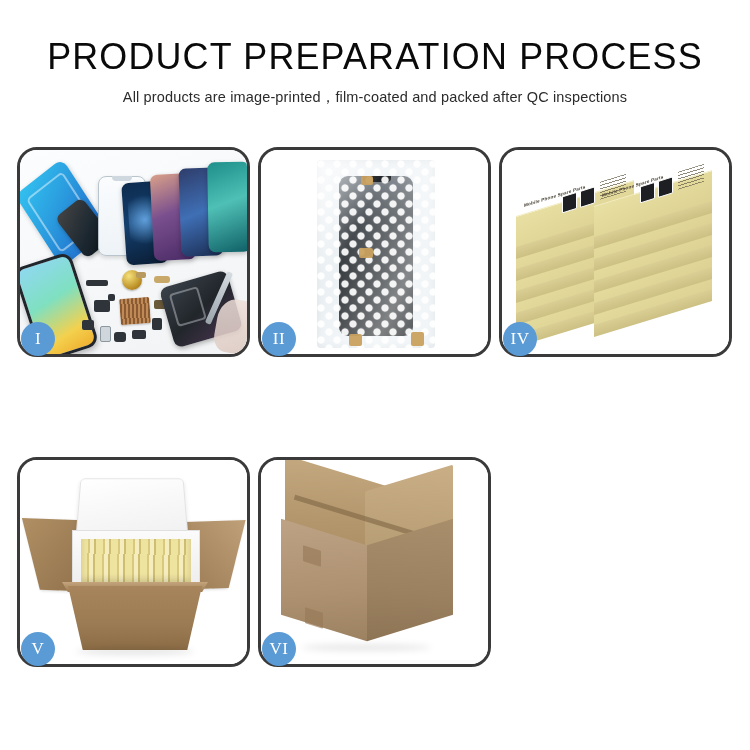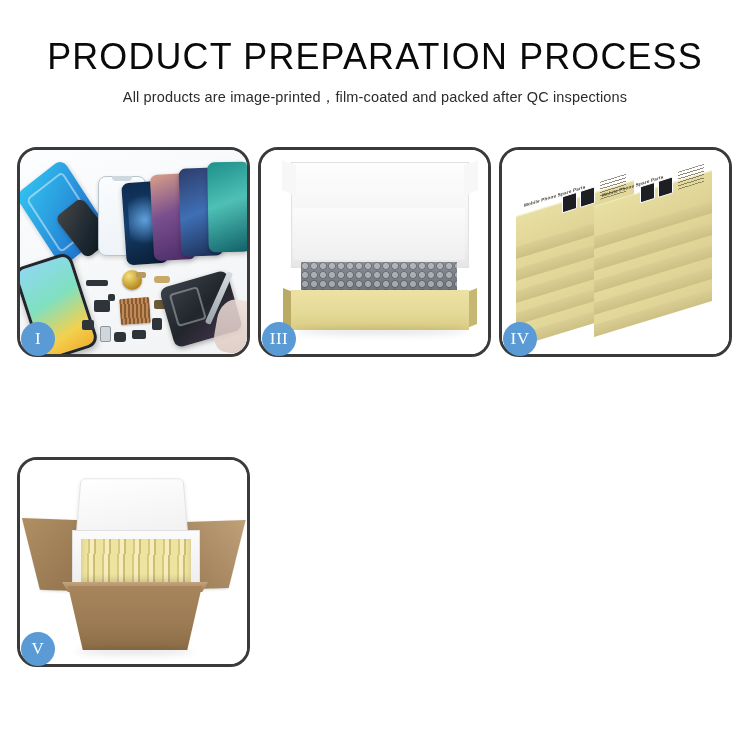--- a/index.html
+++ b/index.html
@@ -411,33 +411,35 @@
       <div class="sp i"></div>
       <div class="sp j"></div>
       <div class="sp k"></div>
       <div class="chassis"></div>
       <div class="hand"></div>
       <div class="tweezers"></div>
     </div>
     <div class="badge">I</div>
   </div>
 
-
   <div class="panel">
-    <div class="panel-inner p3">
-      <div class="b3-lid"></div>
-      <div class="b3-foam"></div>
-      <div class="b3-bubble"></div>
-      <div class="b3-side-l"></div>
-      <div class="b3-side-r"></div>
-      <div class="b3-front"></div>
-      <div class="b3-shadow"></div>
+    <div class="panel-inner p2">
+      <div class="bw-bag">
+        <div class="bw-screen"></div>
+        <div class="bw-bubbles"></div>
+        <div class="bw-sheen"></div>
+        <div class="bw-tape t1"></div>
+        <div class="bw-tape t2"></div>
+        <div class="bw-tape t3"></div>
+        <div class="bw-tape t4"></div>
+      </div>
     </div>
-    <div class="badge">III</div>
+    <div class="badge">II</div>
   </div>
+
 
   <div class="panel">
     <div class="panel-inner p4">
       <div class="stack">
 
         <div class="sbox" style="left:10px; top:128px;">
           <div class="front"></div>
           <div class="top"></div>
         </div>
         <div class="sbox" style="left:10px; top:106px;">
@@ -503,14 +505,27 @@
       <div class="c5-foam-box">
         <div class="c5-content"></div>
       </div>
       <div class="c5-lip"></div>
       <div class="c5-body"></div>
       <div class="c5-shadow"></div>
     </div>
     <div class="badge">V</div>
   </div>
 
+  <div class="panel">
+    <div class="panel-inner p6">
+      <div class="c6-top"></div>
+      <div class="c6-top2"></div>
+      <div class="c6-seam"></div>
+      <div class="c6-left"></div>
+      <div class="c6-right"></div>
+      <div class="c6-tape t1"></div>
+      <div class="c6-tape t2"></div>
+      <div class="c6-shadow"></div>
+    </div>
+    <div class="badge">VI</div>
+  </div>
 
 </div>
 
 </body></html>

